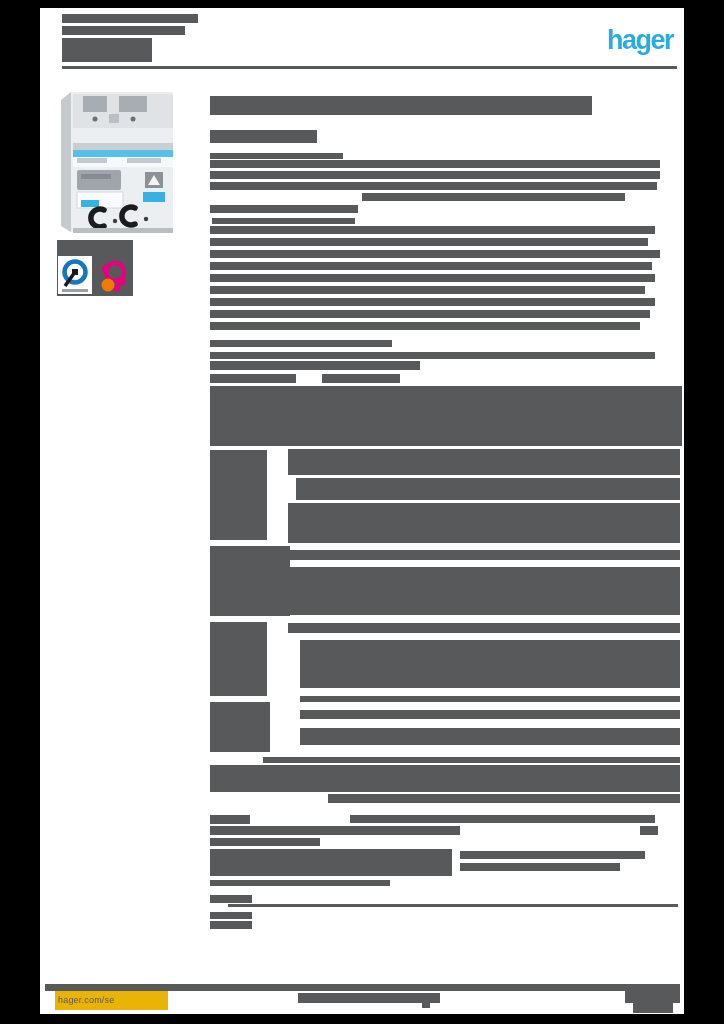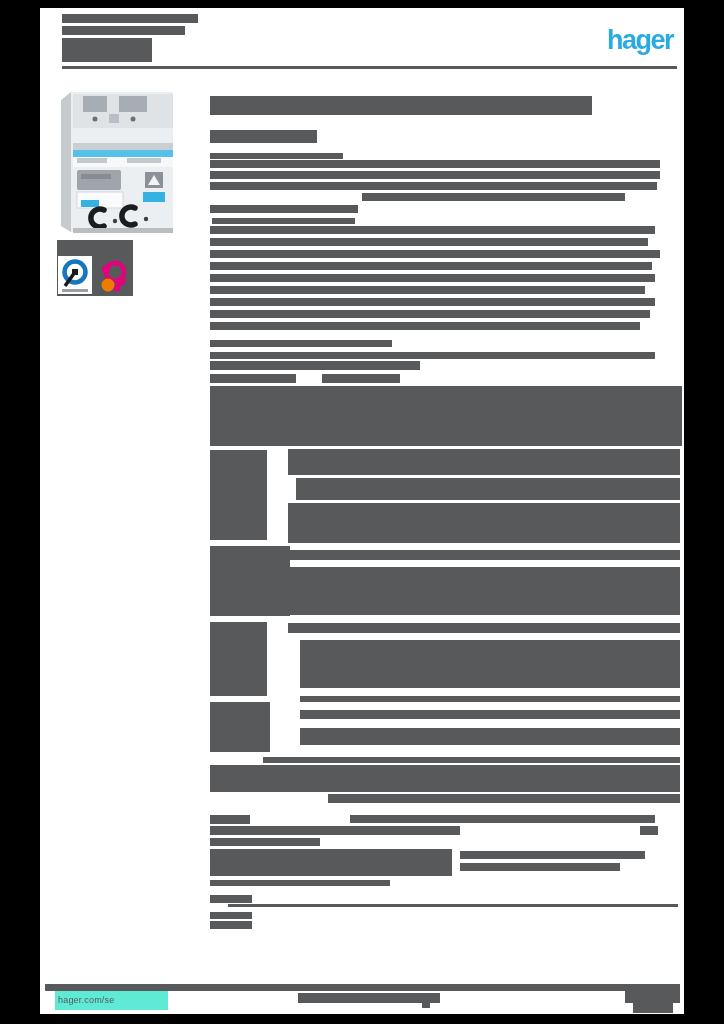--- a/index.html
+++ b/index.html
@@ -18,21 +18,21 @@
     color:var(--blue,#29abe2);
     font-size:27px;font-weight:bold;letter-spacing:-1.5px;line-height:24px;
     filter:blur(0.6px);
     text-align:right;
   }
   .cert-backdrop{position:absolute;left:17px;top:232px;width:76px;height:56px;background:var(--redact,#58595b);}
   .cert1{position:absolute;left:18px;top:248px;width:34px;height:38px;background:#fff;}
   .cert2{position:absolute;left:56px;top:252px;width:30px;height:34px;}
   .photo{position:absolute;left:17px;top:80px;width:123px;height:149px;}
   .footer-url{
-    position:absolute;left:15px;top:983px;width:110px;height:19px;background:#5eead4;
+    position:absolute;left:15px;top:983px;width:110px;height:19px;background:#eab308;
     font-size:9px;color:#58595b;line-height:19px;padding-left:3px;
     letter-spacing:0.2px;
   }
 </style>
 </head>
 <body style="background: rgb(0, 0, 0);">
 
 <div class="page">
 
   <div id="redaction-layer">

